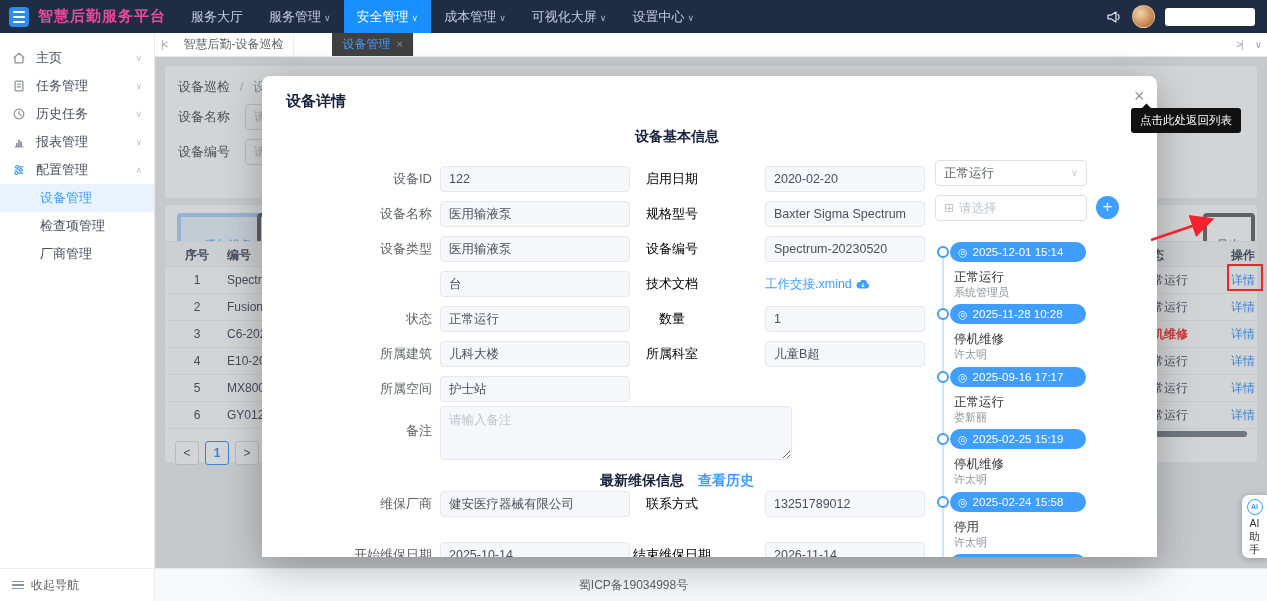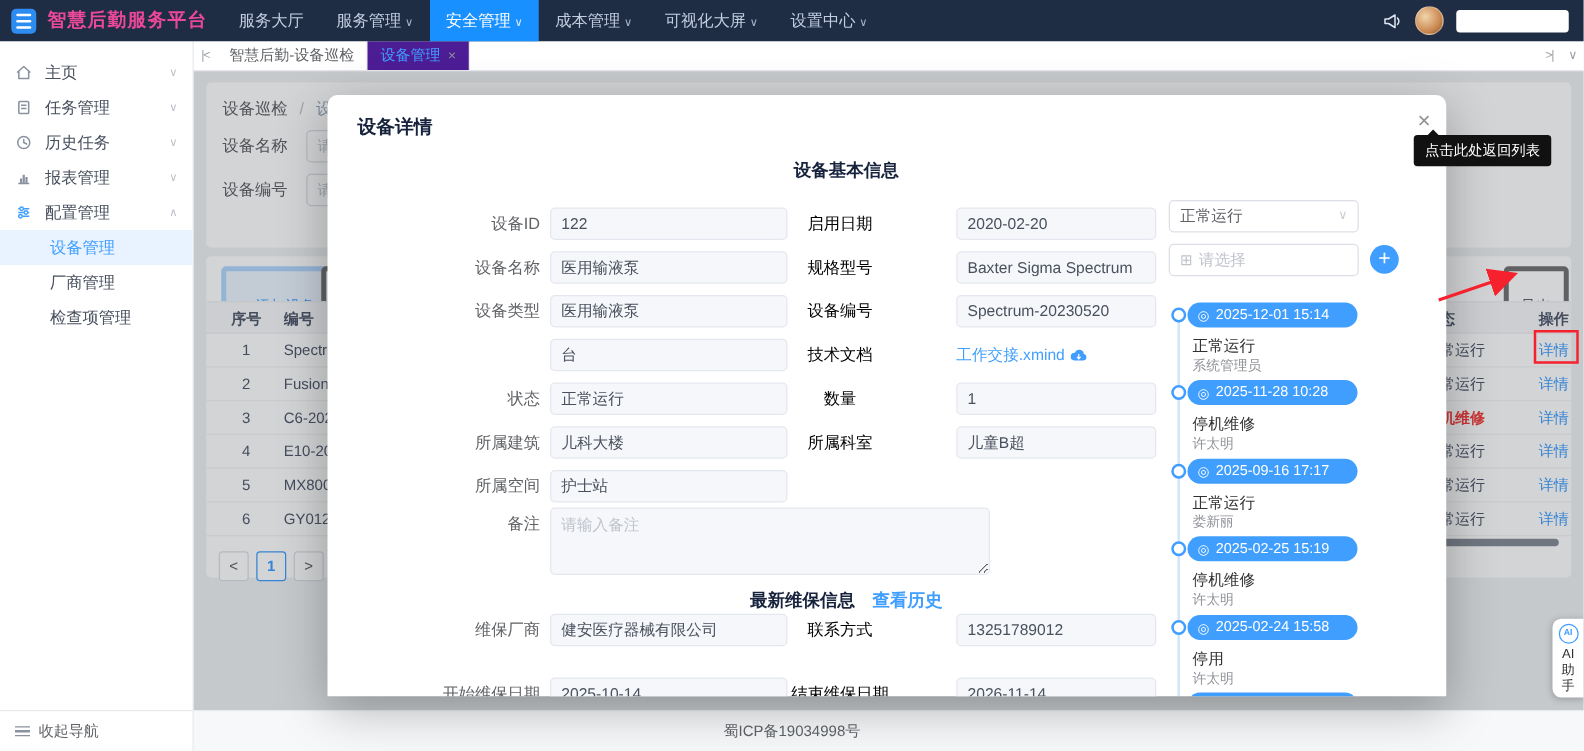--- a/index.html
+++ b/index.html
@@ -15,21 +15,21 @@
   .nav-item{height:33px;line-height:33px;padding:0 13px;color:#c3cde0;font-size:13px;cursor:pointer;white-space:nowrap;}
   .nav-item.active{background:#1890ff;color:#fff;}
   .chev{font-size:9px;margin-left:3px;opacity:.85;}
   .nav-right{margin-left:auto;display:flex;align-items:center;gap:10px;padding-right:12px;}
   .avatar{width:23px;height:23px;border-radius:50%;background:radial-gradient(circle at 35% 35%,#f2d4ac,#c98850 62%,#7d5026);border:1px solid rgba(255,255,255,.35);}
   .redact{width:90px;height:18px;background:#fff;border-radius:3px;}
   
   .tabbar{left:155px;top:33px;width:1112px;height:24px;background:#fff;border-bottom:1px solid #e6e8eb;display:flex;align-items:center;font-size:12px;z-index:3;}
   .tab-ctrl{padding:0 6px;color:#9aa0aa;font-size:10px;letter-spacing:-1px;cursor:pointer;}
   .tab{padding:0 10px;height:23px;line-height:23px;border-right:1px solid #ededf0;color:#606266;cursor:pointer;white-space:nowrap;}
-  .tab.active{color:#409eff;background:#4c1d95;}
+  .tab.active{color:#409eff;background:#404040;margin-left:38px;}
   .tab .x{margin-left:6px;color:#909399;font-size:11px;}
   .tab-right{margin-left:auto;display:flex;}
   
   .sidebar{left:0;top:33px;width:155px;height:535px;background:#fff;border-right:1px solid #e8eaec;z-index:4;padding-top:11px;}
   .side-item{display:flex;align-items:center;height:28px;padding:0 12px;font-size:13px;color:#48505e;cursor:pointer;}
   .side-item svg{width:14px;height:14px;margin-right:10px;flex:none;}
   .side-item .chev{margin-left:auto;color:#b0b5bd;}
   .side-sub{height:28px;line-height:28px;padding-left:40px;font-size:13px;color:#48505e;cursor:pointer;}
   .side-sub.selected{background:#e8f3ff;color:#409eff;}
   .side-foot{left:0;top:568px;width:155px;height:33px;background:#fff;border-top:1px solid #e8eaec;border-right:1px solid #e8eaec;display:flex;align-items:center;padding-left:12px;font-size:12px;color:#606266;gap:7px;z-index:4;cursor:pointer;}
@@ -177,22 +177,22 @@
     <svg viewBox="0 0 16 16">
         <path d="M3 4.5h10M3 8h10M3 11.5h10" stroke="#409eff" stroke-width="1.3"></path>
         <circle cx="6" cy="4.5" r="1.6" fill="#fff" stroke="#409eff" stroke-width="1.3"></circle>
         <circle cx="10" cy="8" r="1.6" fill="#fff" stroke="#409eff" stroke-width="1.3"></circle>
         <circle cx="5" cy="11.5" r="1.6" fill="#fff" stroke="#409eff" stroke-width="1.3"></circle>
       </svg>
     <span>配置管理</span>
     <span class="chev">∧</span>
   </div>
   <div class="side-sub selected">设备管理</div>
+  <div class="side-sub">检查项管理</div>
   <div class="side-sub">厂商管理</div>
-  <div class="side-sub">检查项管理</div>
 </div>
 
 <div class="abs side-foot">
   <span class="bars">
       <i></i>
       <i></i>
       <i></i>
     </span>
   <span>收起导航</span>
 </div>
@@ -320,21 +320,21 @@
   <div class="m-row" style="top:300px;">
     <span class="fl">所属空间</span>
     <input class="fi" readonly="" value="护士站" style="">
   </div>
   <div class="m-row" style="top:265px;">
     <span class="fl">所属建筑</span>
     <input class="fi" readonly="" value="儿科大楼" style="">
     <span class="fl2">所属科室</span>
     <input class="fi2" readonly="" value="儿童B超" style="">
   </div>
-  <span class="fl" style="top:330px;padding-left:27px;">备注</span>
+  <span class="fl" style="top:342px;padding-left:27px;">备注</span>
   <textarea class="m-textarea" placeholder="请输入备注" style=""></textarea>
 
   <div class="statussel">
     <span>正常运行</span>
     <span class="chev">∨</span>
   </div>
   <div class="tagsel">
     <span class="gicon">⊞</span>
     <input placeholder="请选择" style="">
   </div>

